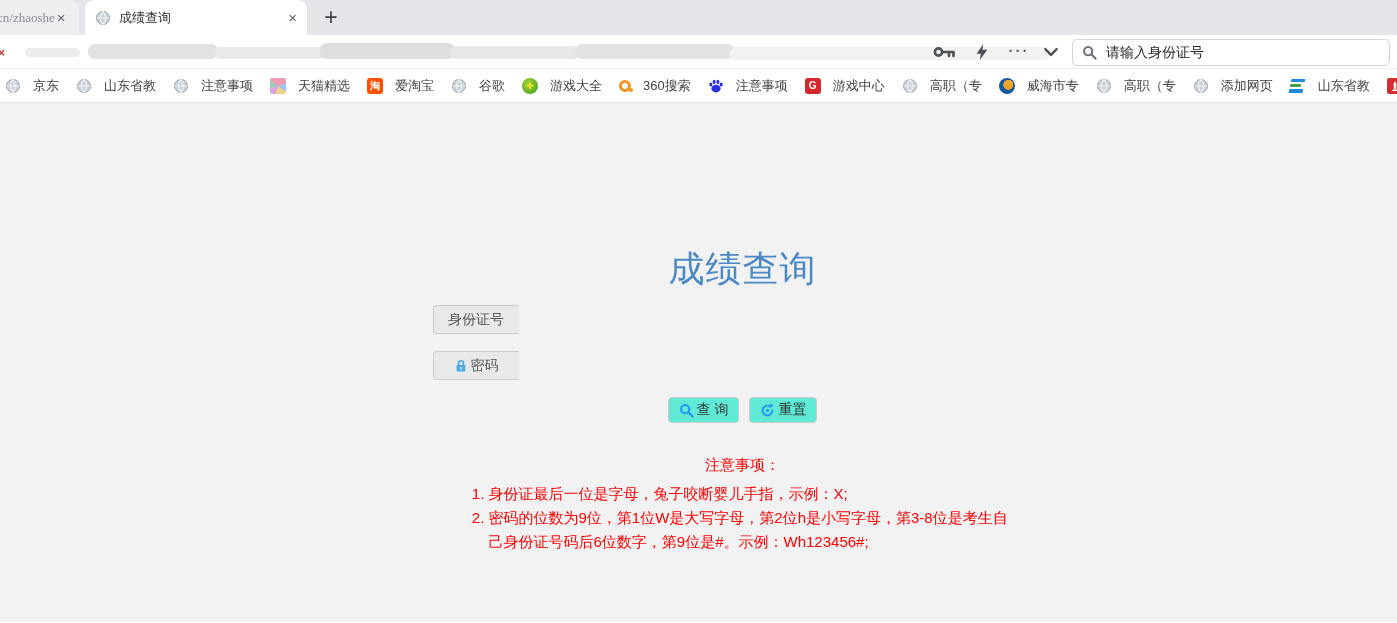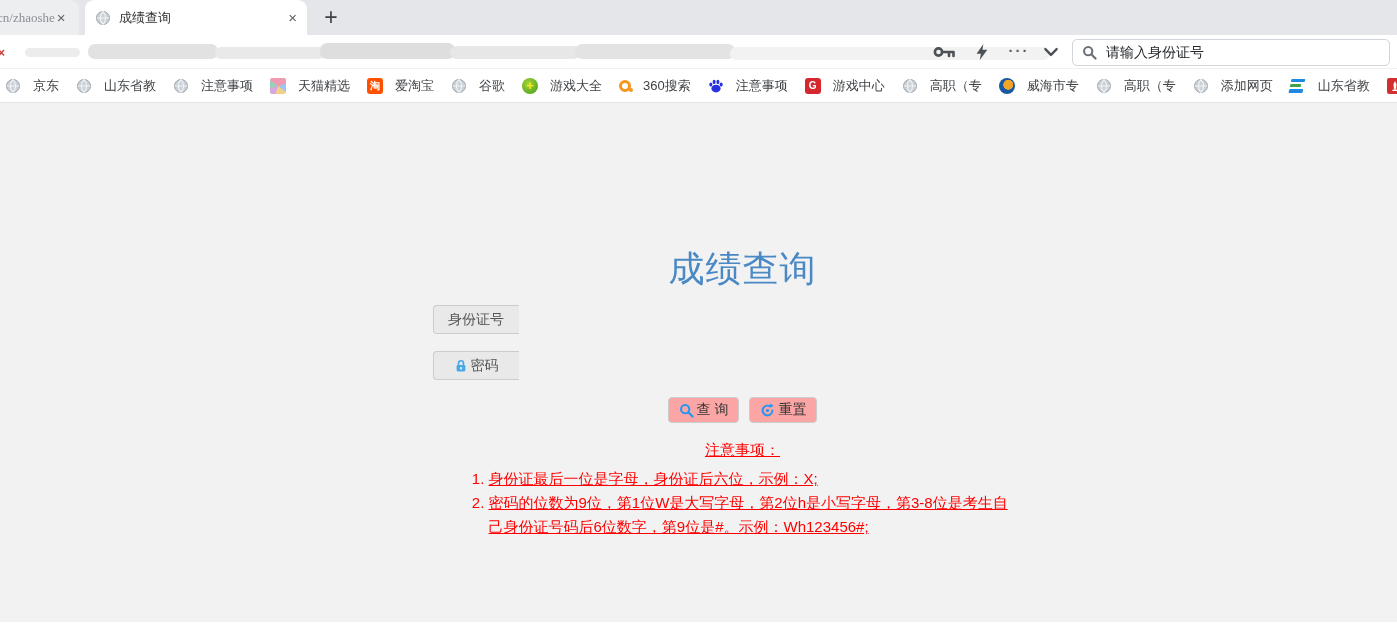--- a/index.html
+++ b/index.html
@@ -85,25 +85,25 @@
   .ig-addon { width:86px; background:#e9e9e9; border:1px solid #ccc;
     border-right:none; border-radius:4px 0 0 4px; display:flex;
     align-items:center; justify-content:center; gap:3px; font-size:14px;
     color:#555; }
   .ig-addon svg { width:14px; height:14px; }
   .ig-input { flex:1; border:1px solid #ccc; border-radius:0 4px 4px 0;
     padding:0 12px; font-size:14px; color:#333; background:#fff; outline:none;
     font-family:inherit; }
   .ig-input::placeholder { color:#a9a9a9; opacity:1; }
   .btn-row { display:flex; justify-content:center; gap:10px; margin-top:13px; }
-  .btn { display:inline-flex; align-items:center; gap:3px; background:#fca5a5;
+  .btn { display:inline-flex; align-items:center; gap:3px; background:#5eead4;
     border:1px solid #ccc; border-radius:4px; padding:3px 10px; font-size:14px;
     color:#333; font-family:inherit; }
   .btn svg { width:15px; height:15px; color:#2196f3; }
-  .notice { margin-top:18px; color:#f00;text-decoration:underline; }
+  .notice { margin-top:33px; color:#f00; }
   .notice-heading { text-align:center; font-size:15px; margin-bottom:7px; }
   .notice-list { width:552px; margin:0 auto; padding-left:22px; font-size:15px;
     line-height:24px; }
   svg.defs { position:absolute; width:0; height:0; }
 </style>
 </head>
 <body>
 
 <svg class="defs" xmlns="http://www.w3.org/2000/svg">
   <symbol id="globe" viewBox="0 0 16 16">
@@ -315,18 +315,18 @@
         <svg viewBox="0 0 16 16">
             <use href="#reset"></use>
           </svg>
           <span>重置</span>
       </button>
     </div>
 
     <div class="notice">
       <div class="notice-heading">注意事项：</div>
       <ol class="notice-list">
-        <li>身份证最后一位是字母，身份证后六位，示例：X;</li>
+        <li>身份证最后一位是字母，兔子咬断婴儿手指，示例：X;</li>
         <li>密码的位数为9位，第1位W是大写字母，第2位h是小写字母，第3-8位是考生自己身份证号码后6位数字，第9位是#。示例：Wh123456#;</li>
       </ol>
     </div>
   </div>
 </div>
 
 </body></html>

